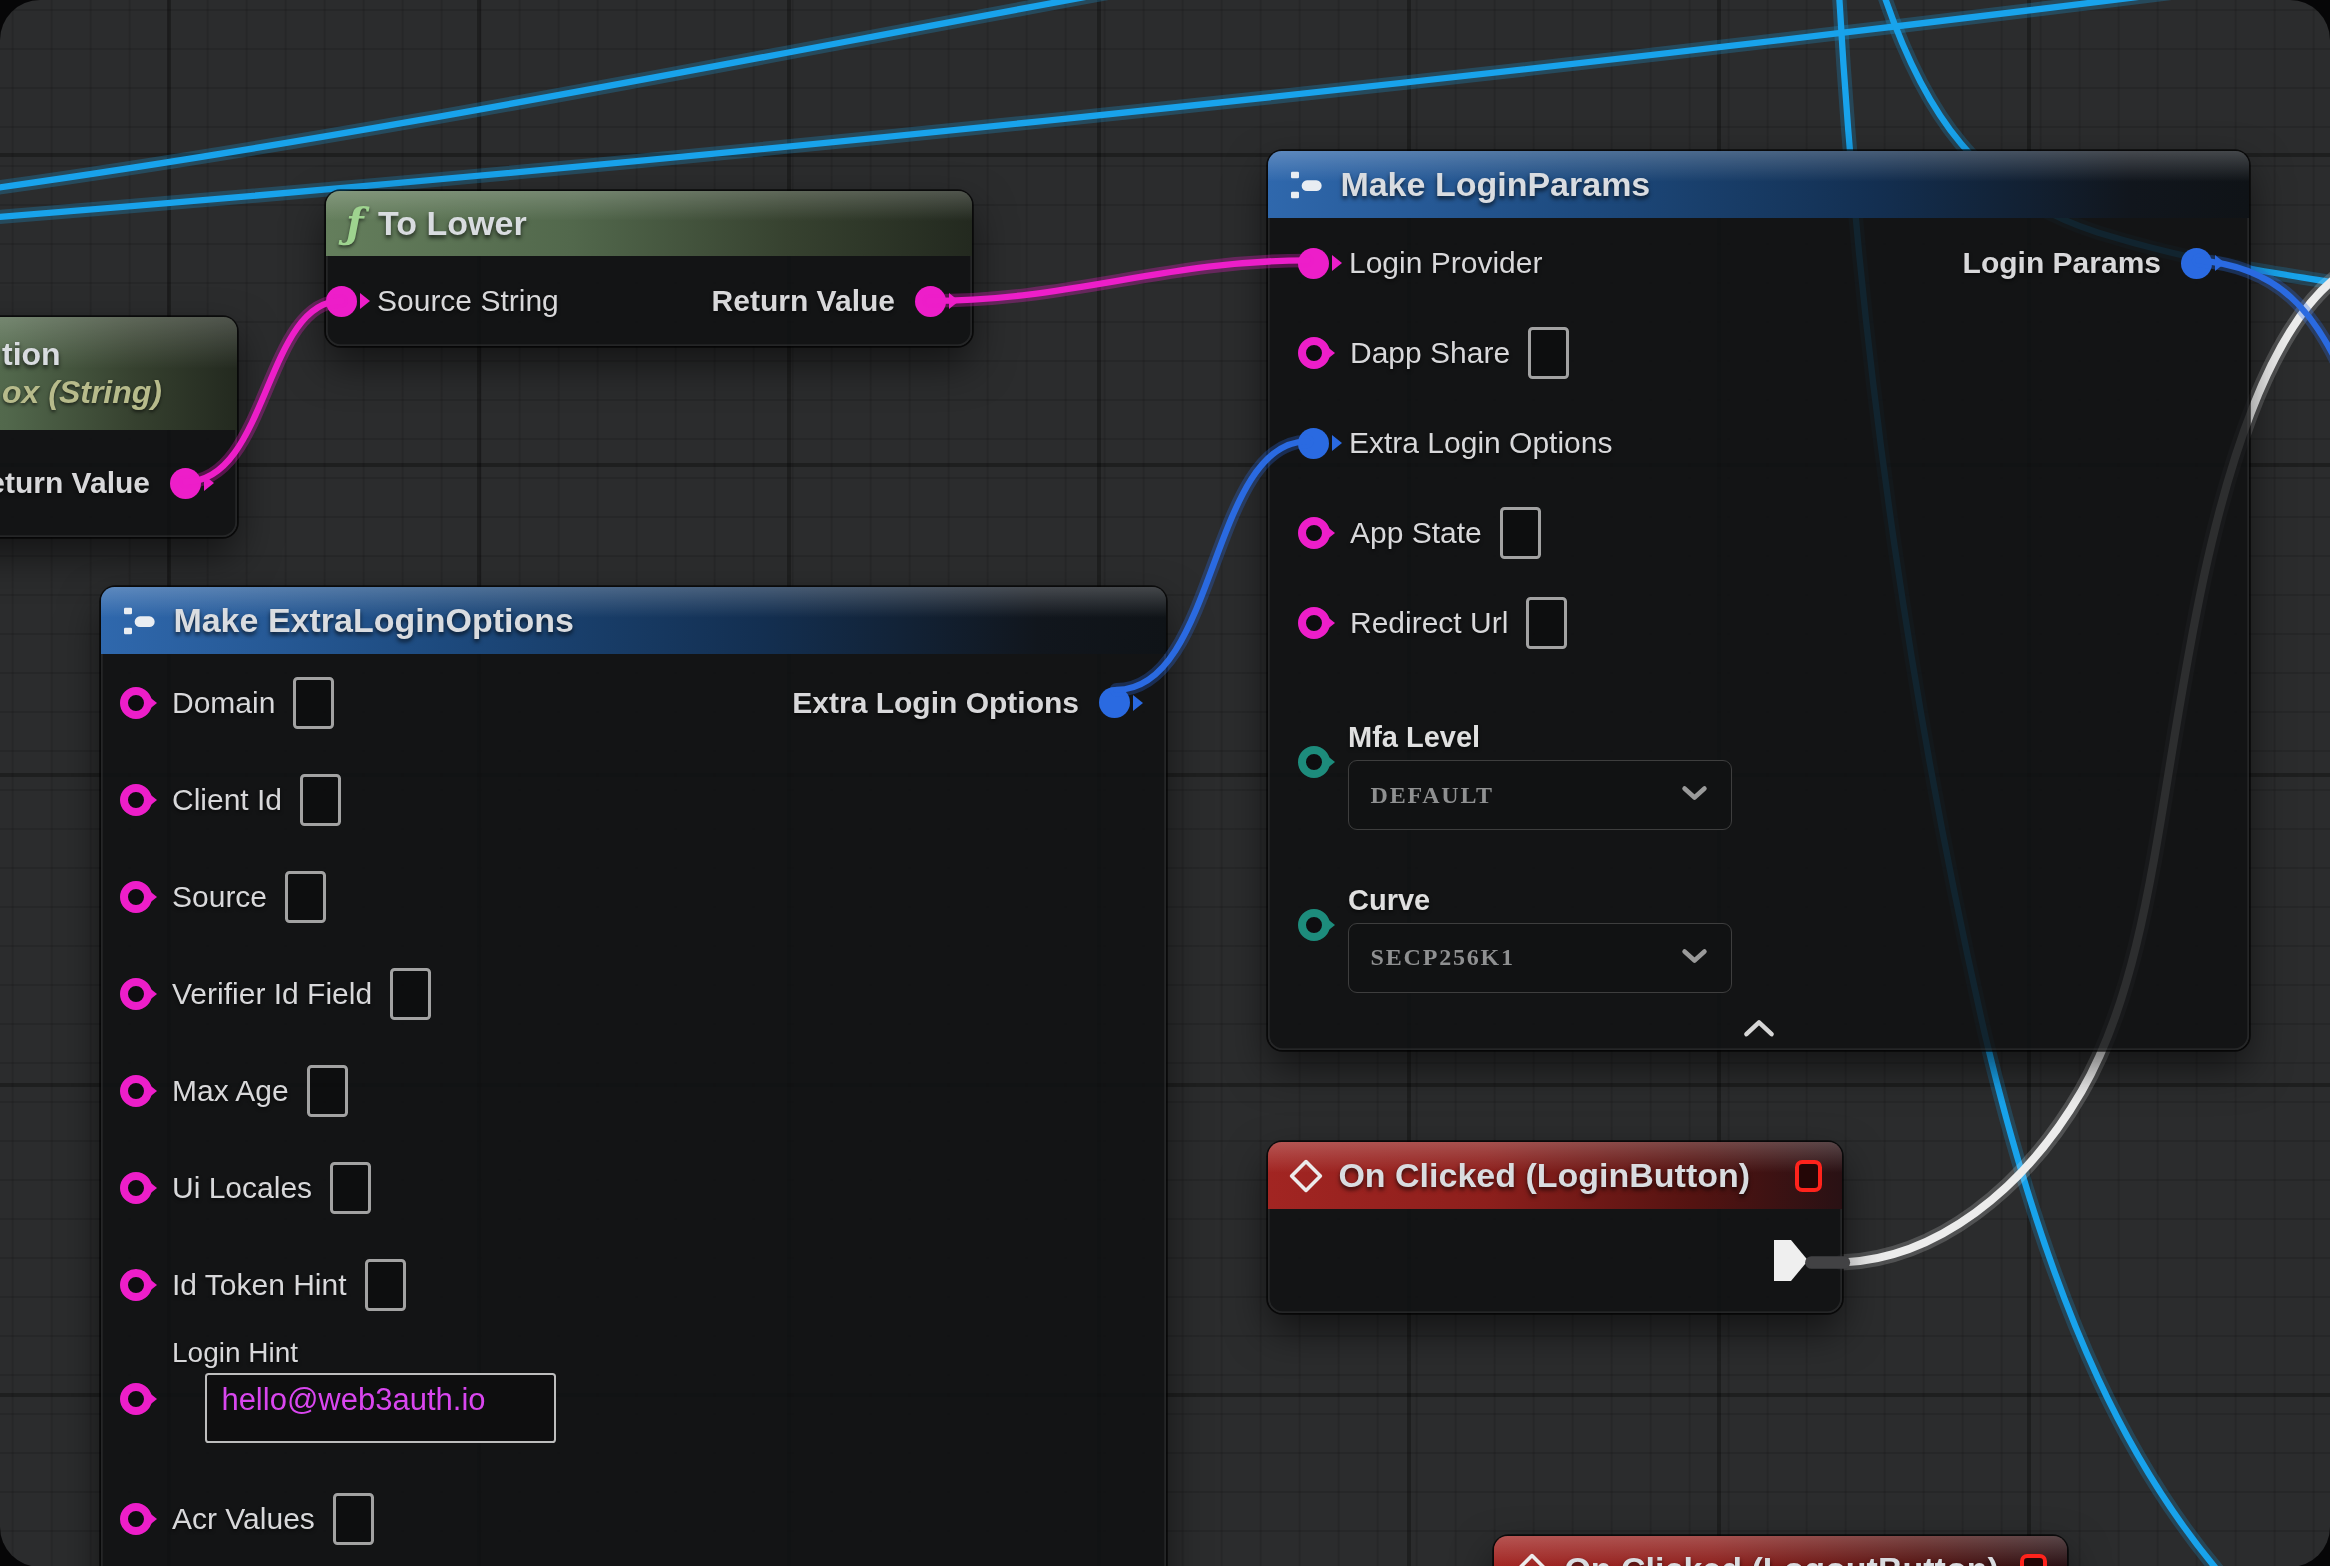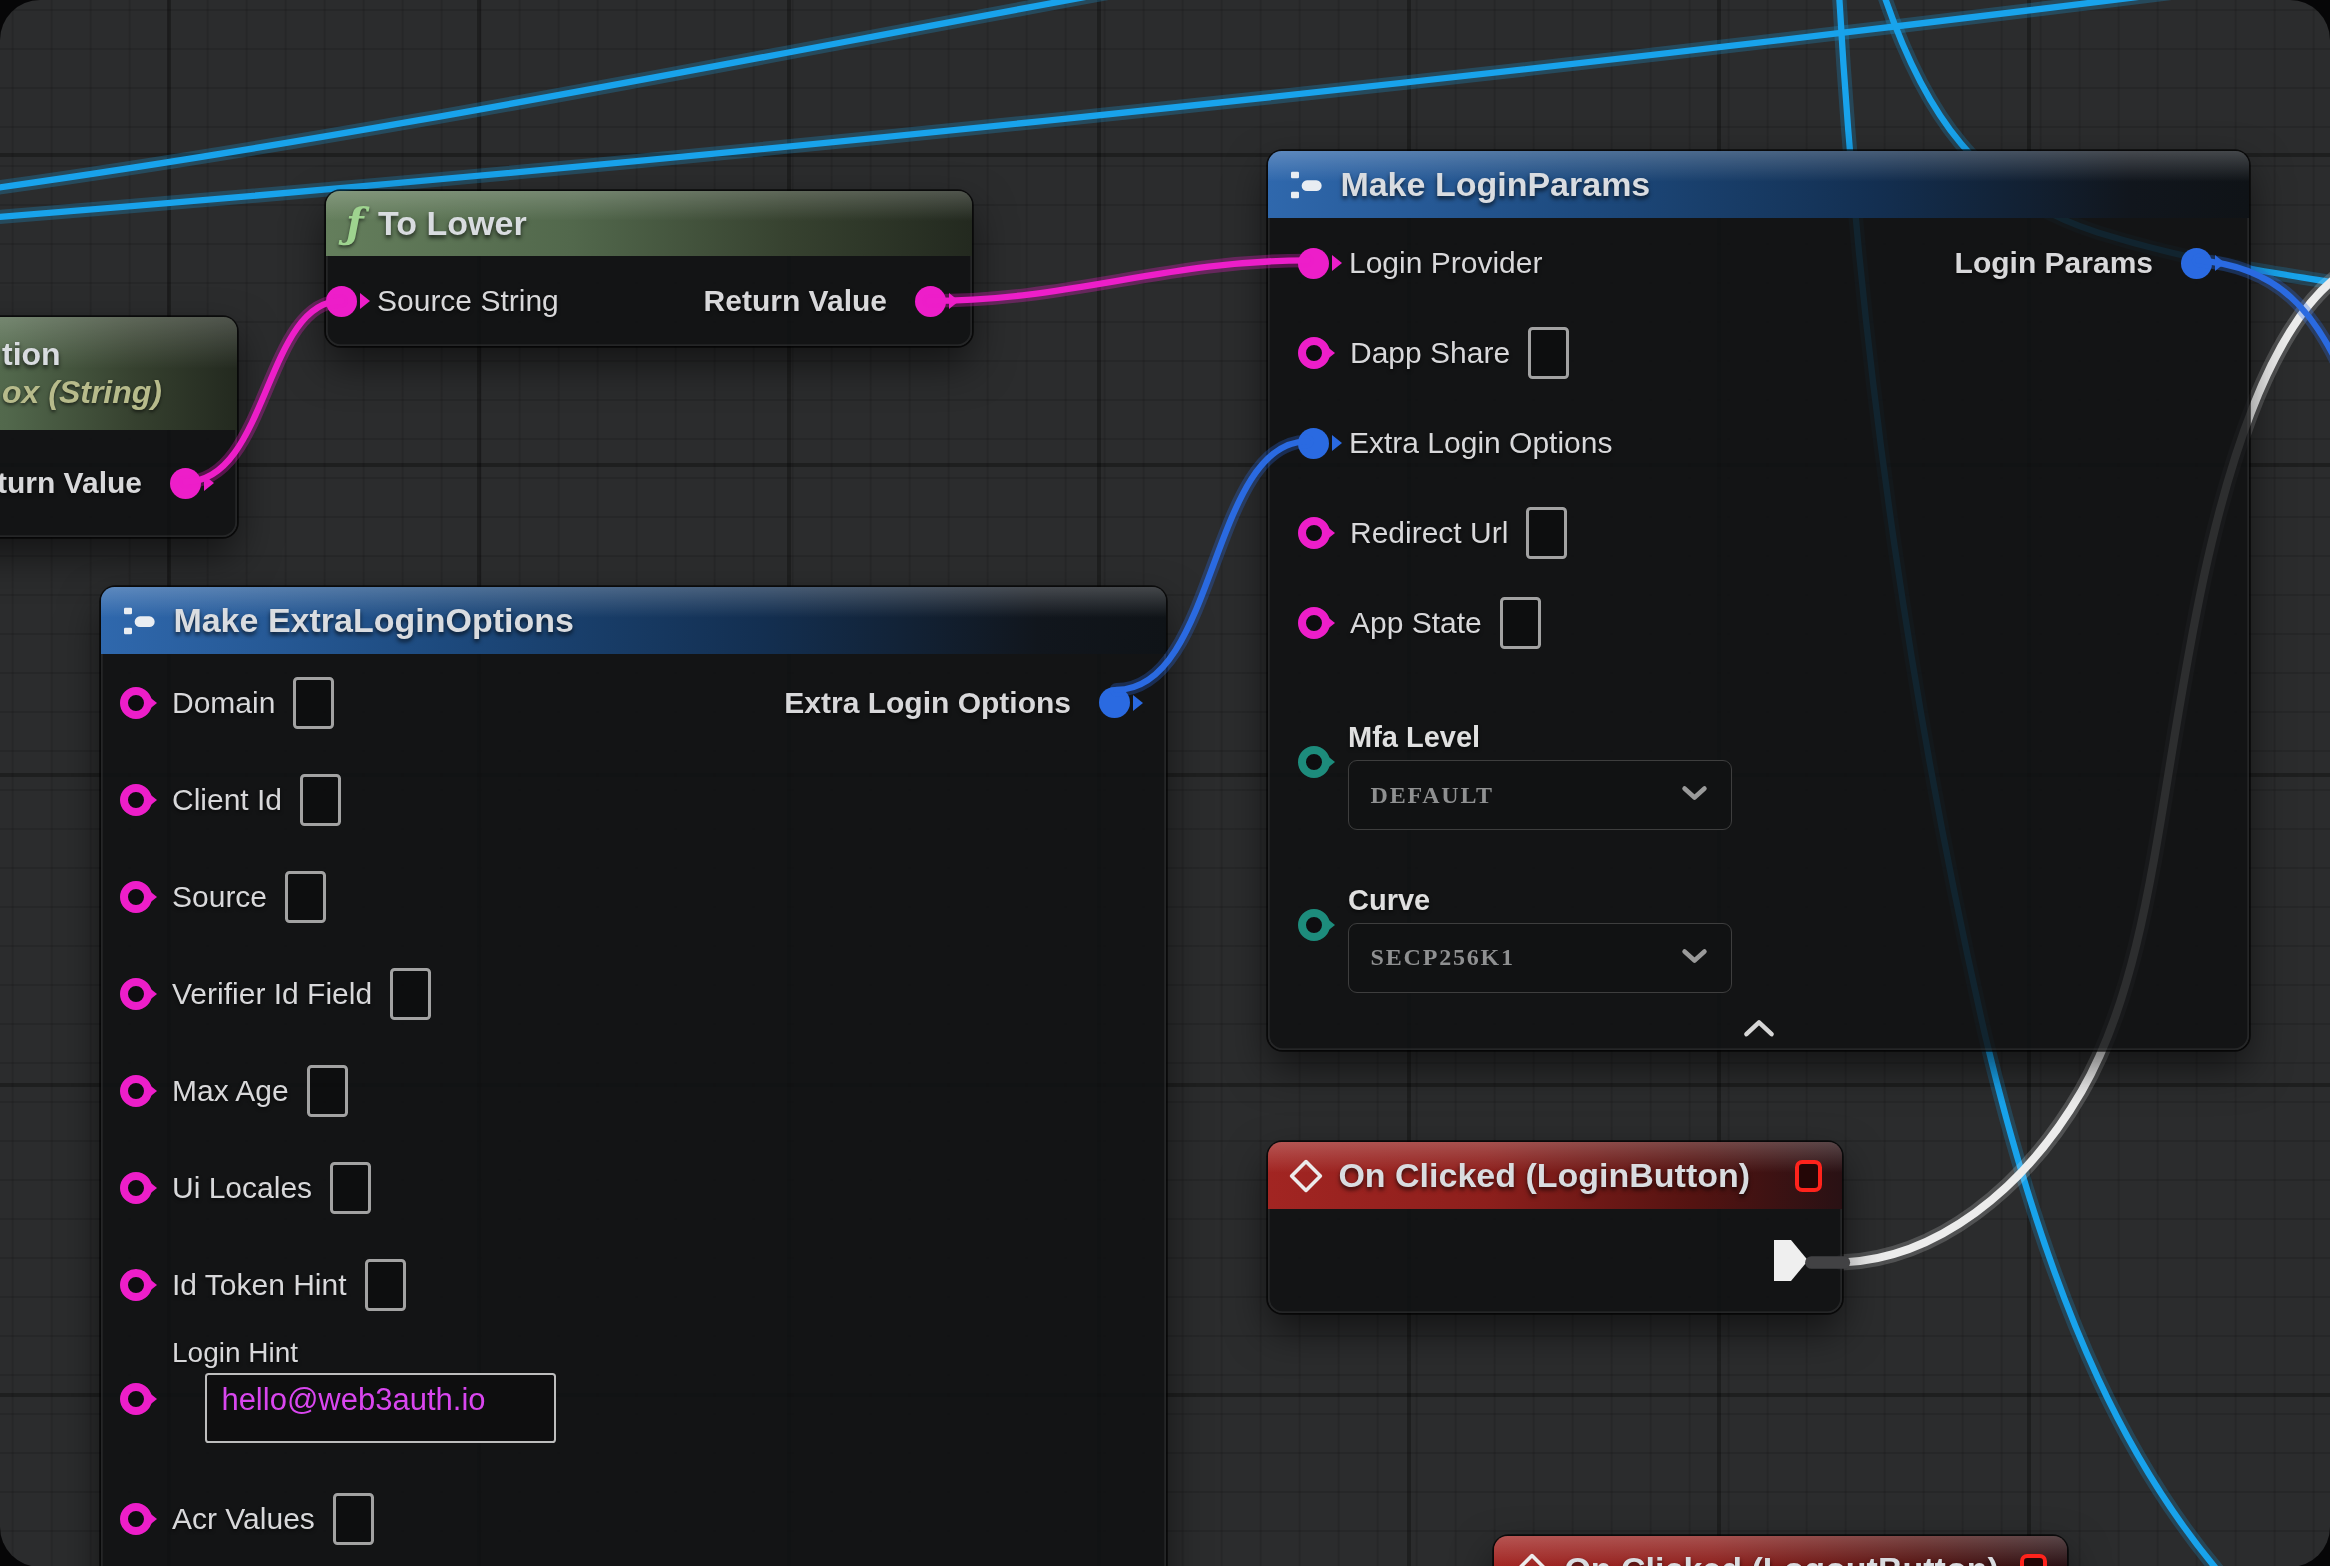--- a/index.html
+++ b/index.html
@@ -32,21 +32,21 @@
 
   .fn-icon{font-family:"DejaVu Serif",serif;font-style:italic;font-weight:700;font-size:41px;line-height:41px;color:#9ed38f;text-shadow:0 1.8px 3.6px rgba(0,0,0,.6);}
   .redsq{width:27px;height:32px;border:4.5px solid var(--event-badge-red,#ff231c);border-radius:7.2px;background:#240606;box-sizing:border-box;flex:none;}
   .push-right{margin-left:auto;}
 
   .prow{display:flex;align-items:center;height:97px;}
   .melo .prow{padding:0 36px 0 19px;}
   .mlp  .prow{height:90px;padding:0 37px 0 30px;}
   .plabel{font-size:30px;font-weight:400;color:#d8d8da;margin-left:20px;text-shadow:0 1.8px 3.6px rgba(0,0,0,.55);white-space:nowrap;}
   .spacer{flex:1;}
-  .outlabel{font-size:30px;font-weight:700;color:#d8d8da;margin-right:28px;text-shadow:0 1.8px 3.6px rgba(0,0,0,.55);white-space:nowrap;}
+  .outlabel{font-size:30px;font-weight:700;color:#d8d8da;margin-right:20px;text-shadow:0 1.8px 3.6px rgba(0,0,0,.55);white-space:nowrap;}
 
   .pin{flex:none;position:relative;border-radius:50%;box-sizing:border-box;}
   .pin.filled{width:31px;height:31px;}
   .pin.hollow{width:32px;height:32px;border:8px solid transparent;background:#0e0d10;}
   .pin.string{--c:var(--pin-string,#ed1ec9);}
   .pin.struct{--c:var(--pin-struct,#2a6ae1);}
   .pin.enum{--c:var(--pin-enum,#1d8c7c);}
   .pin.filled{background:var(--c);}
   .pin.hollow{border-color:var(--c);}
   .pin::after{content:"";position:absolute;left:100%;margin-left:2.7px;top:50%;transform:translateY(-50%);
@@ -204,26 +204,26 @@
           <span class="pin string hollow"></span>
           <span class="plabel">Dapp Share</span>
           <span class="cbox"></span>
         </div>
         <div class="prow">
           <span class="pin struct filled"></span>
           <span class="plabel">Extra Login Options</span>
         </div>
         <div class="prow">
           <span class="pin string hollow"></span>
+          <span class="plabel">App State</span>
+          <span class="cbox"></span>
+        </div>
+        <div class="prow">
+          <span class="pin string hollow"></span>
           <span class="plabel">Redirect Url</span>
-          <span class="cbox"></span>
-        </div>
-        <div class="prow">
-          <span class="pin string hollow"></span>
-          <span class="plabel">App State</span>
           <span class="cbox"></span>
         </div>
       </div>
     <div id="mlp-enums">
         <div class="enum-block">
           <span class="pin enum hollow"></span>
           <div class="enum-stack">
             <div class="enum-label">Mfa Level</div>
             <div class="dd">
               <span class="dd-text">DEFAULT</span>

